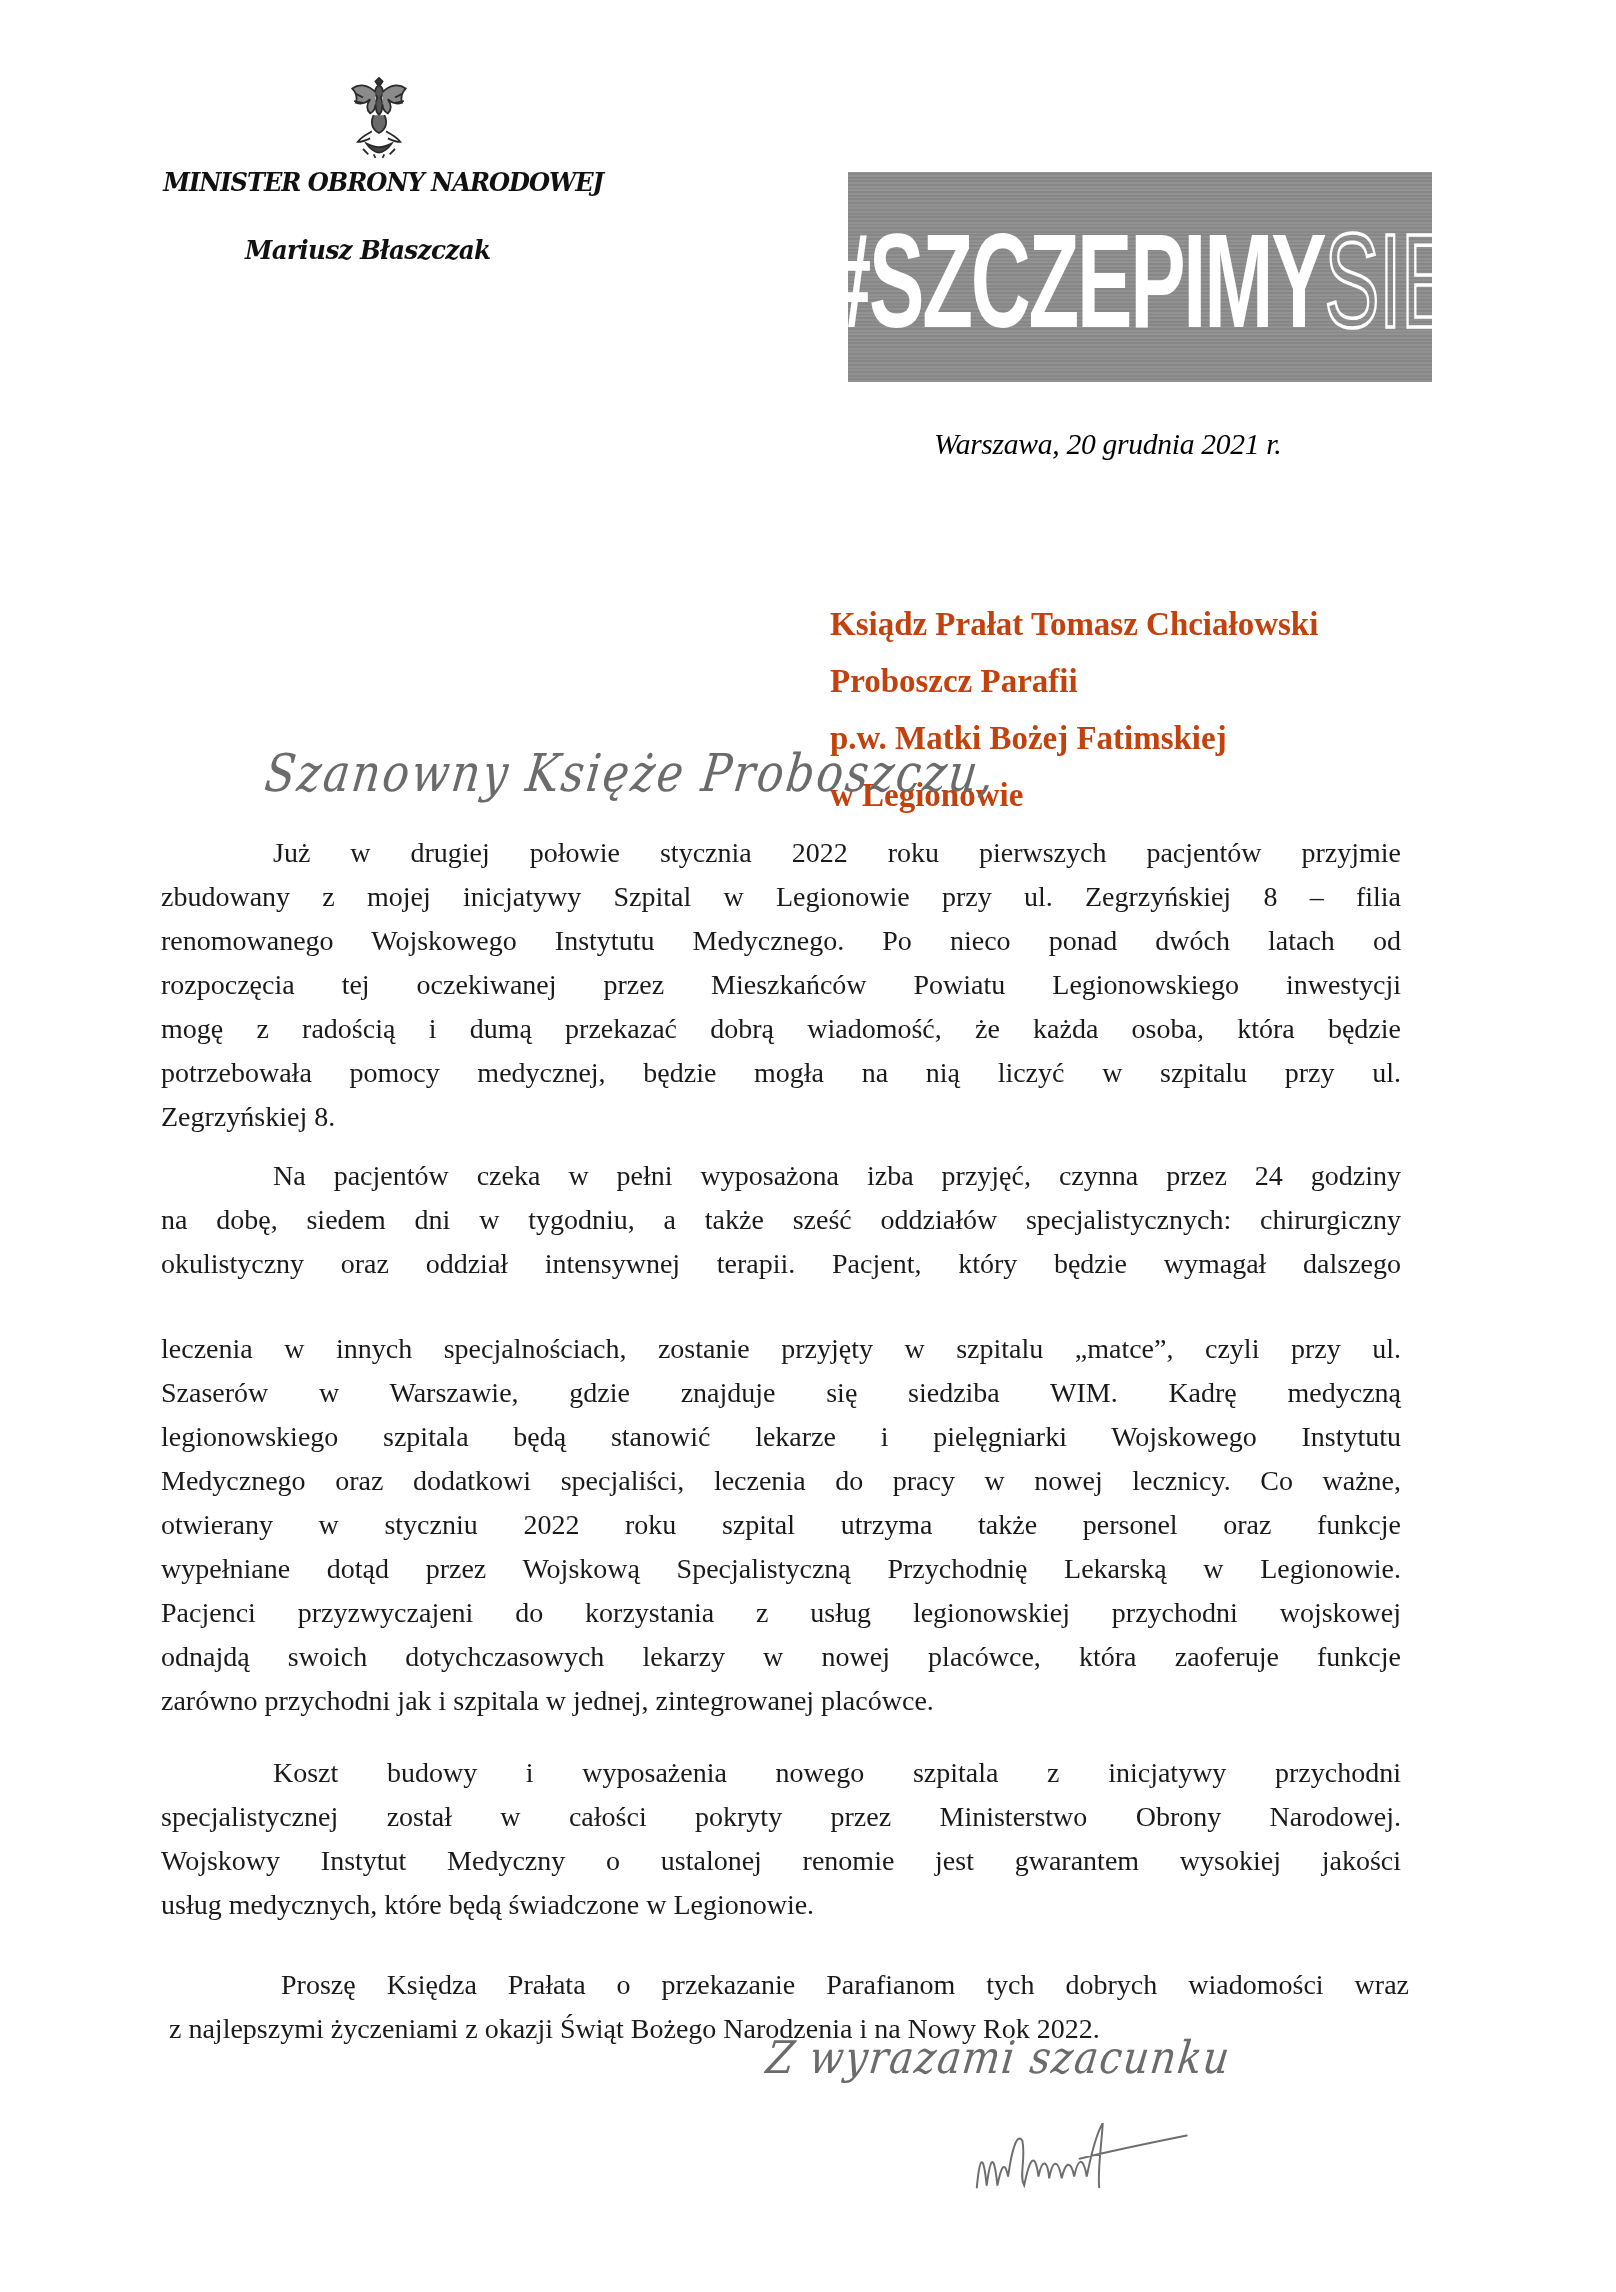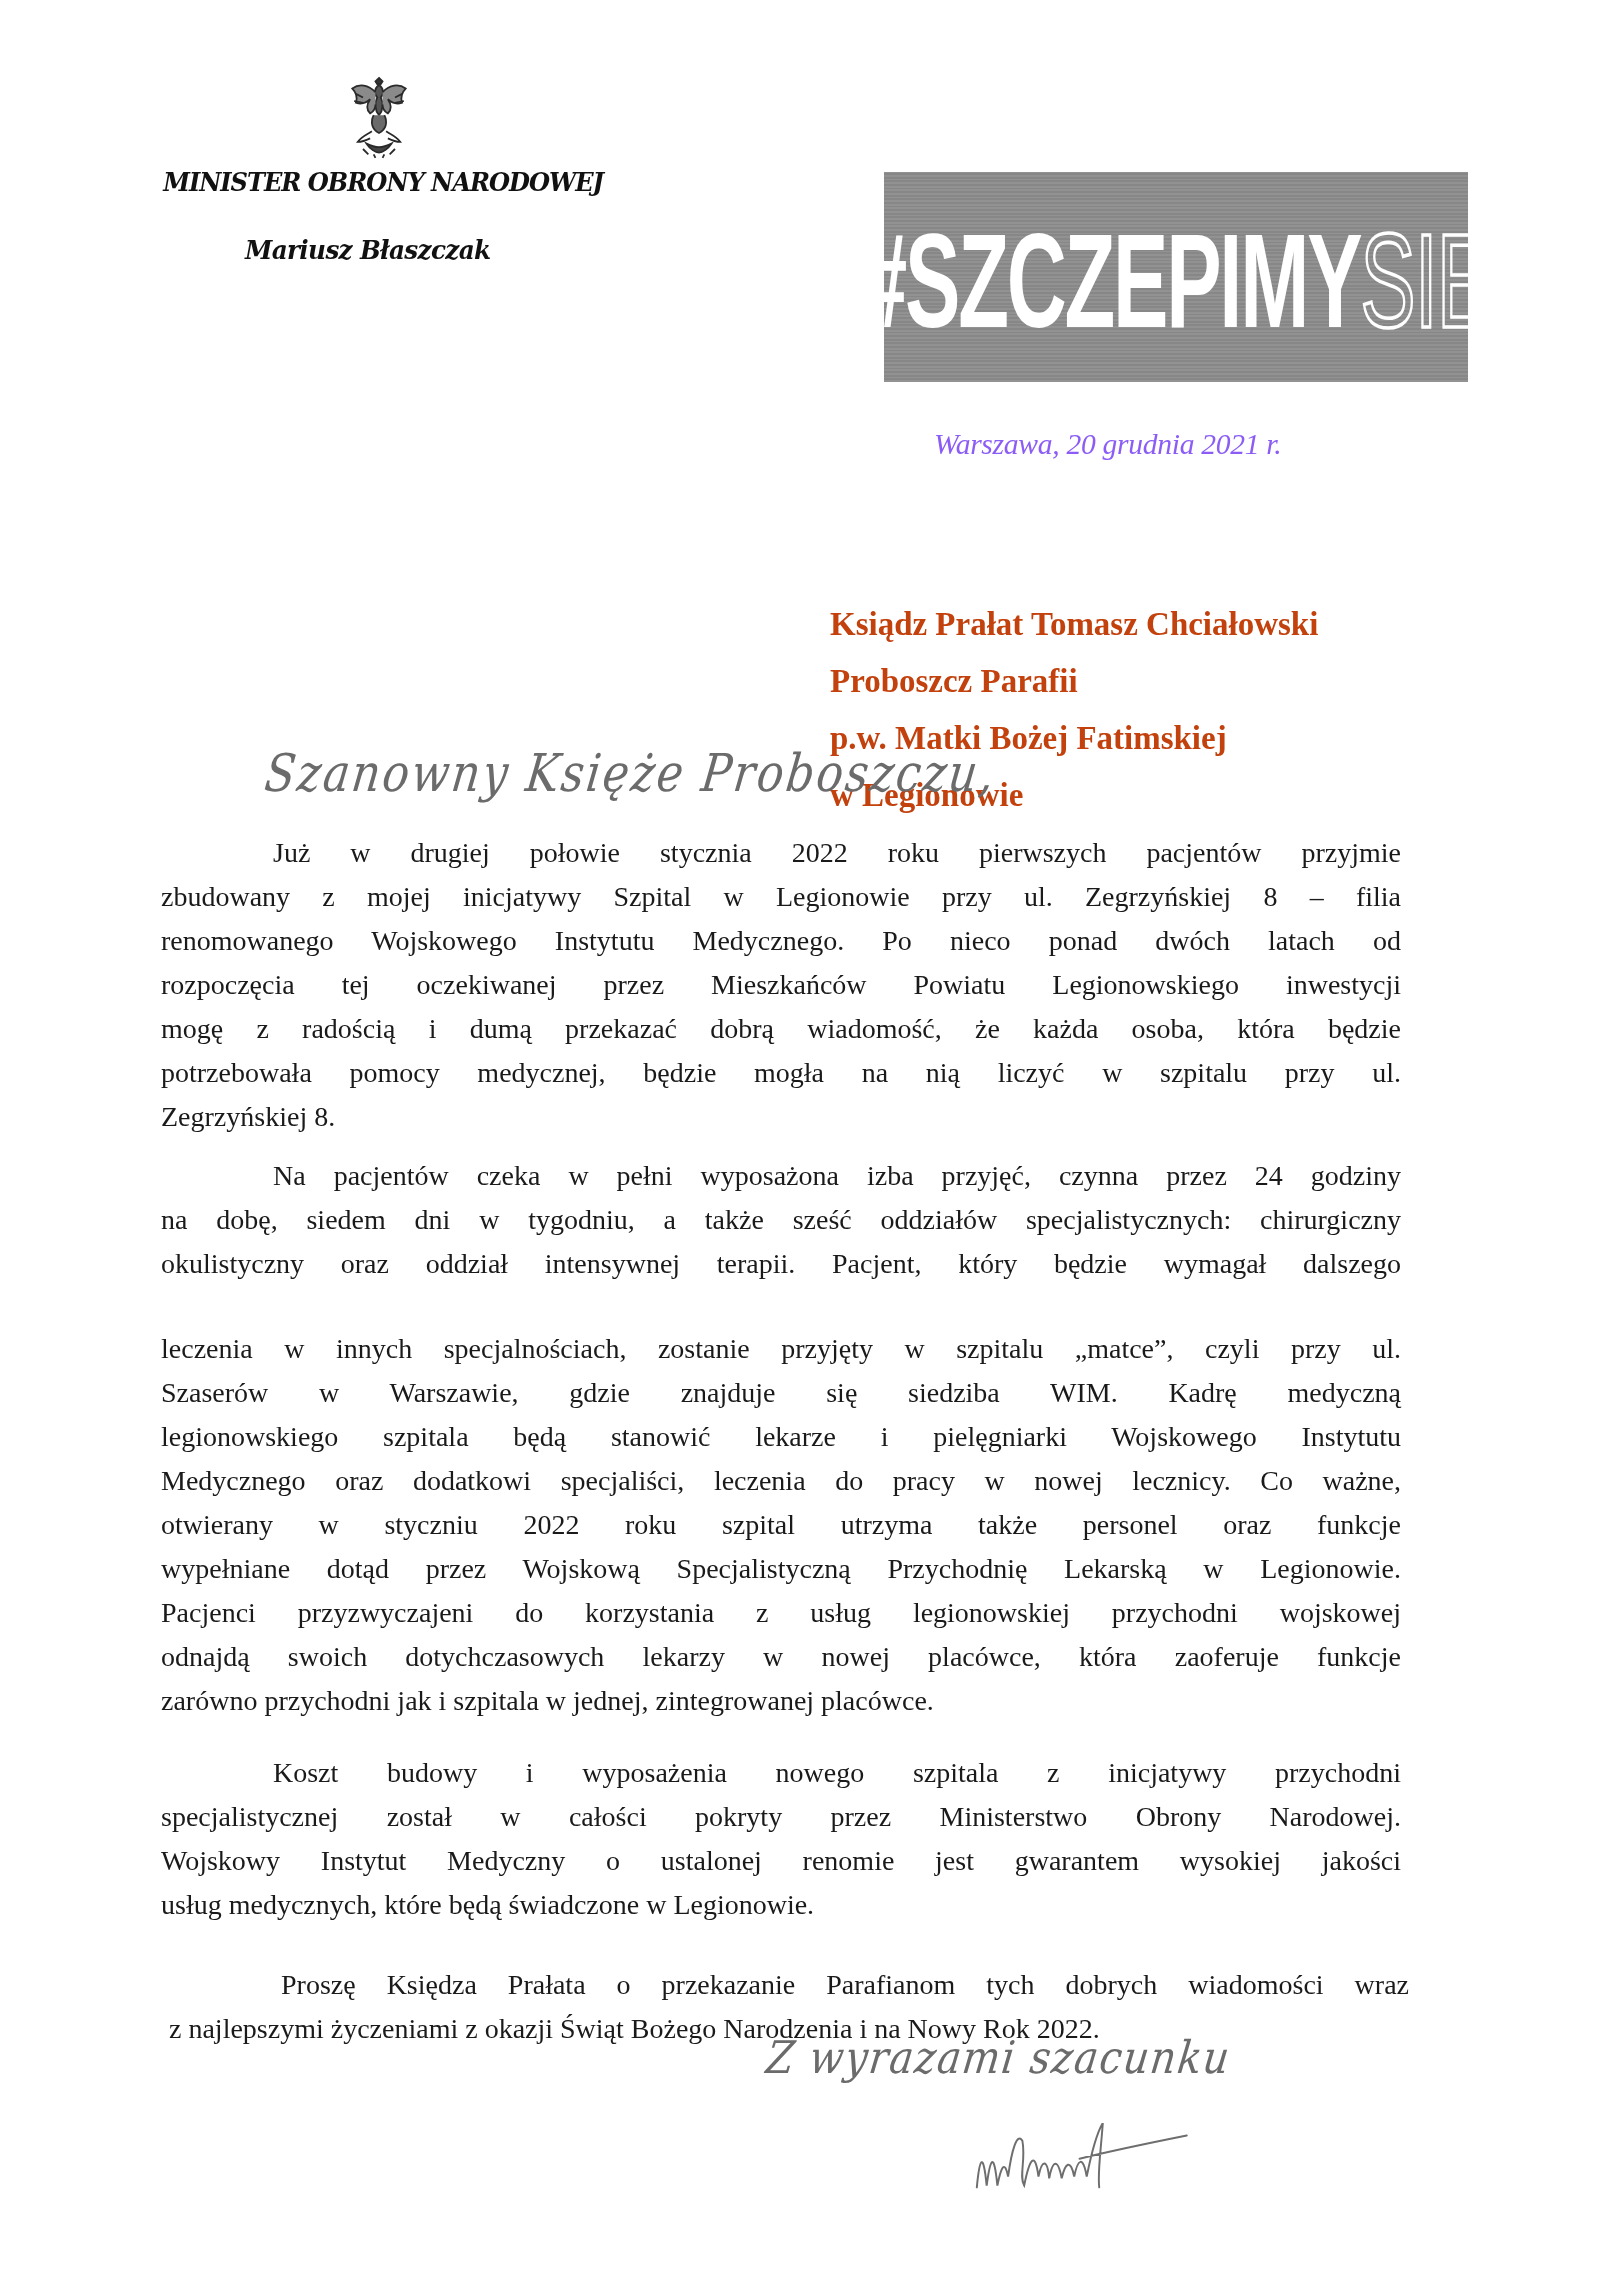--- a/index.html
+++ b/index.html
@@ -7,26 +7,26 @@
   .abs { position:absolute; }
 
   
   #eagle { left:347px; top:72px; width:64px; height:90px; }
   #ministry-title { left:158px; top:167px; width:484px; font-family:"DejaVu Serif","Liberation Serif",serif; font-style:italic; font-weight:bold; font-size:26px; letter-spacing:-1.1px; text-align:center; white-space:nowrap; transform:scaleX(0.93); transform-origin:left top; color:#111; }
   #minister-name { left:245px; top:235px; font-family:"DejaVu Serif","Liberation Serif",serif; font-style:italic; font-weight:bold; font-size:26px; letter-spacing:-0.7px; white-space:nowrap; transform:scaleX(0.95); transform-origin:left top; color:#111; }
 
   
   #campaign-banner { left:848px; top:172px; width:584px; height:210px; background:#8c8c8c;
     background-image: repeating-linear-gradient(0deg, rgba(255,255,255,0.05) 0 1.8px, rgba(0,0,0,0.04) 1.8px 3.6px);
-    display:flex; align-items:center; justify-content:center; overflow:hidden;margin-left:36px; }
+    display:flex; align-items:center; justify-content:center; overflow:hidden; }
   #campaign-banner .txt { font-family:"Liberation Sans", sans-serif; font-weight:bold; font-size:134px; line-height:1; color:#fff; letter-spacing:-3.6px; transform:scaleX(0.62); transform-origin:center; white-space:nowrap; margin-top:7.2px; }
   #campaign-banner .outline { color:transparent; -webkit-text-stroke:3.6px #fff; font-weight:normal; letter-spacing:-1.8px; }
 
   
-  #letter-date { left:934px; top:428px; font-family:"Liberation Serif", serif; font-style:italic; font-size:29.6px; white-space:nowrap; color:#8b5cf6; letter-spacing:-0.3px; }
+  #letter-date { left:934px; top:428px; font-family:"Liberation Serif", serif; font-style:italic; font-size:29.6px; white-space:nowrap; color:#000000; letter-spacing:-0.3px; }
 
   
   #addressee { left:830px; top:595px; font-family:"Liberation Serif", serif; font-weight:bold; font-size:34px; line-height:57px; color:#c2410c; }
   #addressee div { white-space:nowrap; transform:scaleX(0.97); transform-origin:left; }
 
   
   .hand { position:absolute; font-family:"DejaVu Serif", serif; font-style:italic; color:#6b6b6b; white-space:nowrap; }
   #salutation { left:269px; top:743px; font-size:52px; letter-spacing:2.7px; transform:scaleX(0.85) skewX(-8deg); transform-origin:left top; font-weight:normal; }
   #closing-handwritten { left:770px; top:2031px; font-size:45px; letter-spacing:1.8px; transform:scaleX(0.88) skewX(-8deg); transform-origin:left top; }
 

